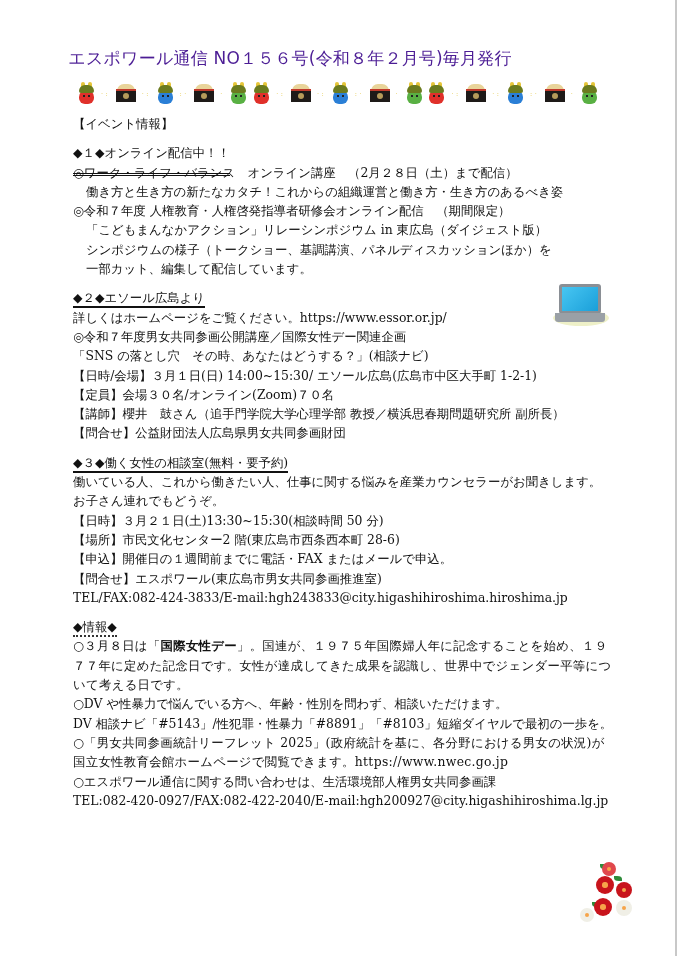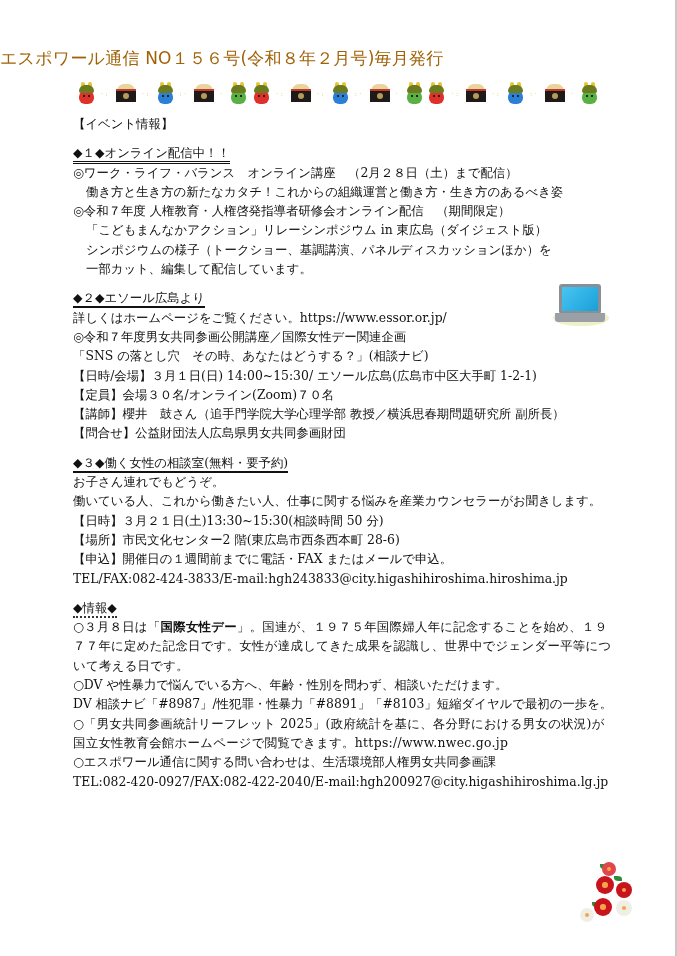--- a/index.html
+++ b/index.html
@@ -2,39 +2,39 @@
 <html><head>
 <meta charset="utf-8">
 <style>
   html, body { margin: 0; padding: 0; }
   body {
     width: 677px; height: 956px; background: #ffffff; position: relative; overflow: hidden;
     font-family: "DejaVu Serif", "Liberation Serif", serif; color: #111;
   }
   .page-edge { position: absolute; top: 0; right: 0; width: 2px; height: 956px; background: #c8c8c8; }
   .title {
-    position: absolute; top: 47px; left: 0; width: 580px; text-align: left;
-    font-family: "DejaVu Sans", "Liberation Sans", sans-serif; font-size: 17px; letter-spacing: 0.2px; color: #a16207;
+    position: absolute; top: 47px; left: 0; width: 580px; text-align: center;
+    font-family: "DejaVu Sans", "Liberation Sans", sans-serif; font-size: 17px; letter-spacing: 0.2px; color: #4c1d95;
   }
   .deco-row { position: absolute; top: 80px; left: 78px; width: 520px; height: 26px; display: flex; align-items: center; justify-content: space-between; }
   .oni { width: 17px; height: 22px; position: relative; }
   .oni .face { position: absolute; bottom: 0; left: 1px; width: 15px; height: 14px; border-radius: 7px 7px 6px 6px; }
   .oni .hair { position: absolute; top: 3px; left: 1px; width: 15px; height: 8px; background: #6b7b1e; border-radius: 6px 6px 2px 2px; }
   .oni .horn { position: absolute; top: 0; width: 4px; height: 5px; background: #e6c63a; border-radius: 2px 2px 0 0; }
   .oni .eye { position: absolute; top: 13px; width: 2px; height: 2px; background: #222; }
   .masu { width: 20px; height: 18px; position: relative; }
   .masu .beans { position: absolute; top: 0; left: 1px; width: 18px; height: 7px; background: #e9d49a; border-radius: 8px 8px 0 0; }
   .masu .box { position: absolute; top: 5px; left: 0; width: 20px; height: 13px; background: #1e1a18; border-top: 2px solid #c0392b; box-sizing: border-box; }
   .masu .seal { position: absolute; top: 9px; left: 7px; width: 6px; height: 6px; border-radius: 50%; background: #b69b5a; }
   .dots { font-size: 8px; color: #e9d26c; letter-spacing: 2px; }
 
   .content { position: absolute; left: 73px; top: 114px; width: 540px; font-size: 12.4px; }
   .line { height: 19.3px; line-height: 19.3px; white-space: nowrap; }
   .gap { height: 10px; }
-  .h-double { display: inline-block; border-bottom: 3px double #111; line-height: 16px; padding-bottom: 0px; }
+  .h-double { display: inline-block; border-bottom: 3px double #111; line-height: 16px; padding-bottom: 12px; }
   .h-thick { display: inline-block; border-bottom: 2.5px solid #111; line-height: 16px; }
   .h-dotted { display: inline-block; border-bottom: 2px dotted #333; line-height: 16px; }
   .indent1 { padding-left: 13px; }
   .indent2 { padding-left: 13px; }
   .bold { font-weight: bold; }
   .justify { white-space: normal; height: auto; letter-spacing: 0.3px; }
 
   .laptop { position: absolute; left: 549px; top: 280px; width: 62px; height: 48px; }
   .laptop .base-shadow { position: absolute; left: 4px; top: 30px; width: 56px; height: 16px; background: #eef0c8; border-radius: 50%; }
   .laptop .lid { position: absolute; left: 10px; top: 4px; width: 42px; height: 30px; background: #8a8f95; border-radius: 3px; }
@@ -187,32 +187,33 @@
   <div class="line">詳しくはホームページをご覧ください。https://www.essor.or.jp/</div>
   <div class="line">◎令和７年度男女共同参画公開講座／国際女性デー関連企画</div>
   <div class="line">「SNS の落とし穴　その時、あなたはどうする？」(相談ナビ)</div>
   <div class="line">【日時/会場】３月１日(日) 14:00~15:30/ エソール広島(広島市中区大手町 1-2-1)</div>
   <div class="line">【定員】会場３０名/オンライン(Zoom)７０名</div>
   <div class="line">【講師】櫻井　鼓さん（追手門学院大学心理学部 教授／横浜思春期問題研究所 副所長）</div>
   <div class="line">【問合せ】公益財団法人広島県男女共同参画財団</div>
   <div class="gap"></div>
 
   <div class="line"><span class="h-thick">◆３◆働く女性の相談室(無料・要予約)</span></div>
+  <div class="line">働いている人、これから働きたい人、仕事に関する悩みを産業カウンセラーがお聞きします。</div>
   <div class="line">お子さん連れでもどうぞ。</div>
-  <div class="line">働いている人、これから働きたい人、仕事に関する悩みを産業カウンセラーがお聞きします。</div>
   <div class="line">【日時】３月２１日(土)13:30~15:30(相談時間 50 分)</div>
   <div class="line">【場所】市民文化センター2 階(東広島市西条西本町 28-6)</div>
   <div class="line">【申込】開催日の１週間前までに電話・FAX またはメールで申込。</div>
+  <div class="line">【問合せ】エスポワール(東広島市男女共同参画推進室)</div>
   <div class="line">TEL/FAX:082-424-3833/E-mail:hgh243833@city.higashihiroshima.hiroshima.jp</div>
   <div class="gap"></div>
 
   <div class="line"><span class="h-dotted">◆情報◆</span></div>
   <div class="line justify"><span>○３月８日は「</span><span class="bold">国際女性デー</span><span>」。国連が、１９７５年国際婦人年に記念することを始め、１９７７年に定めた記念日です。女性が達成してきた成果を認識し、世界中でジェンダー平等について考える日です。</span></div>
   <div class="line">○DV や性暴力で悩んでいる方へ、年齢・性別を問わず、相談いただけます。</div>
-  <div class="line">DV 相談ナビ「#8987」/性犯罪・性暴力「#8891」「#8103」短縮ダイヤルで最初の一歩を。</div>
+  <div class="line">DV 相談ナビ「#5143」/性犯罪・性暴力「#8891」「#8103」短縮ダイヤルで最初の一歩を。</div>
   <div class="line justify">○「男女共同参画統計リーフレット 2025」(政府統計を基に、各分野における男女の状況)が国立女性教育会館ホームページで閲覧できます。https://www.nwec.go.jp</div>
   <div class="line">○エスポワール通信に関する問い合わせは、生活環境部人権男女共同参画課</div>
   <div class="line">TEL:082-420-0927/FAX:082-422-2040/E-mail:hgh200927@city.higashihiroshima.lg.jp</div>
 </div>
 
 <div class="laptop">
   <div class="base-shadow"></div>
   <div class="lid"></div>
   <div class="screen"></div>
   <div class="keyboard"></div>

